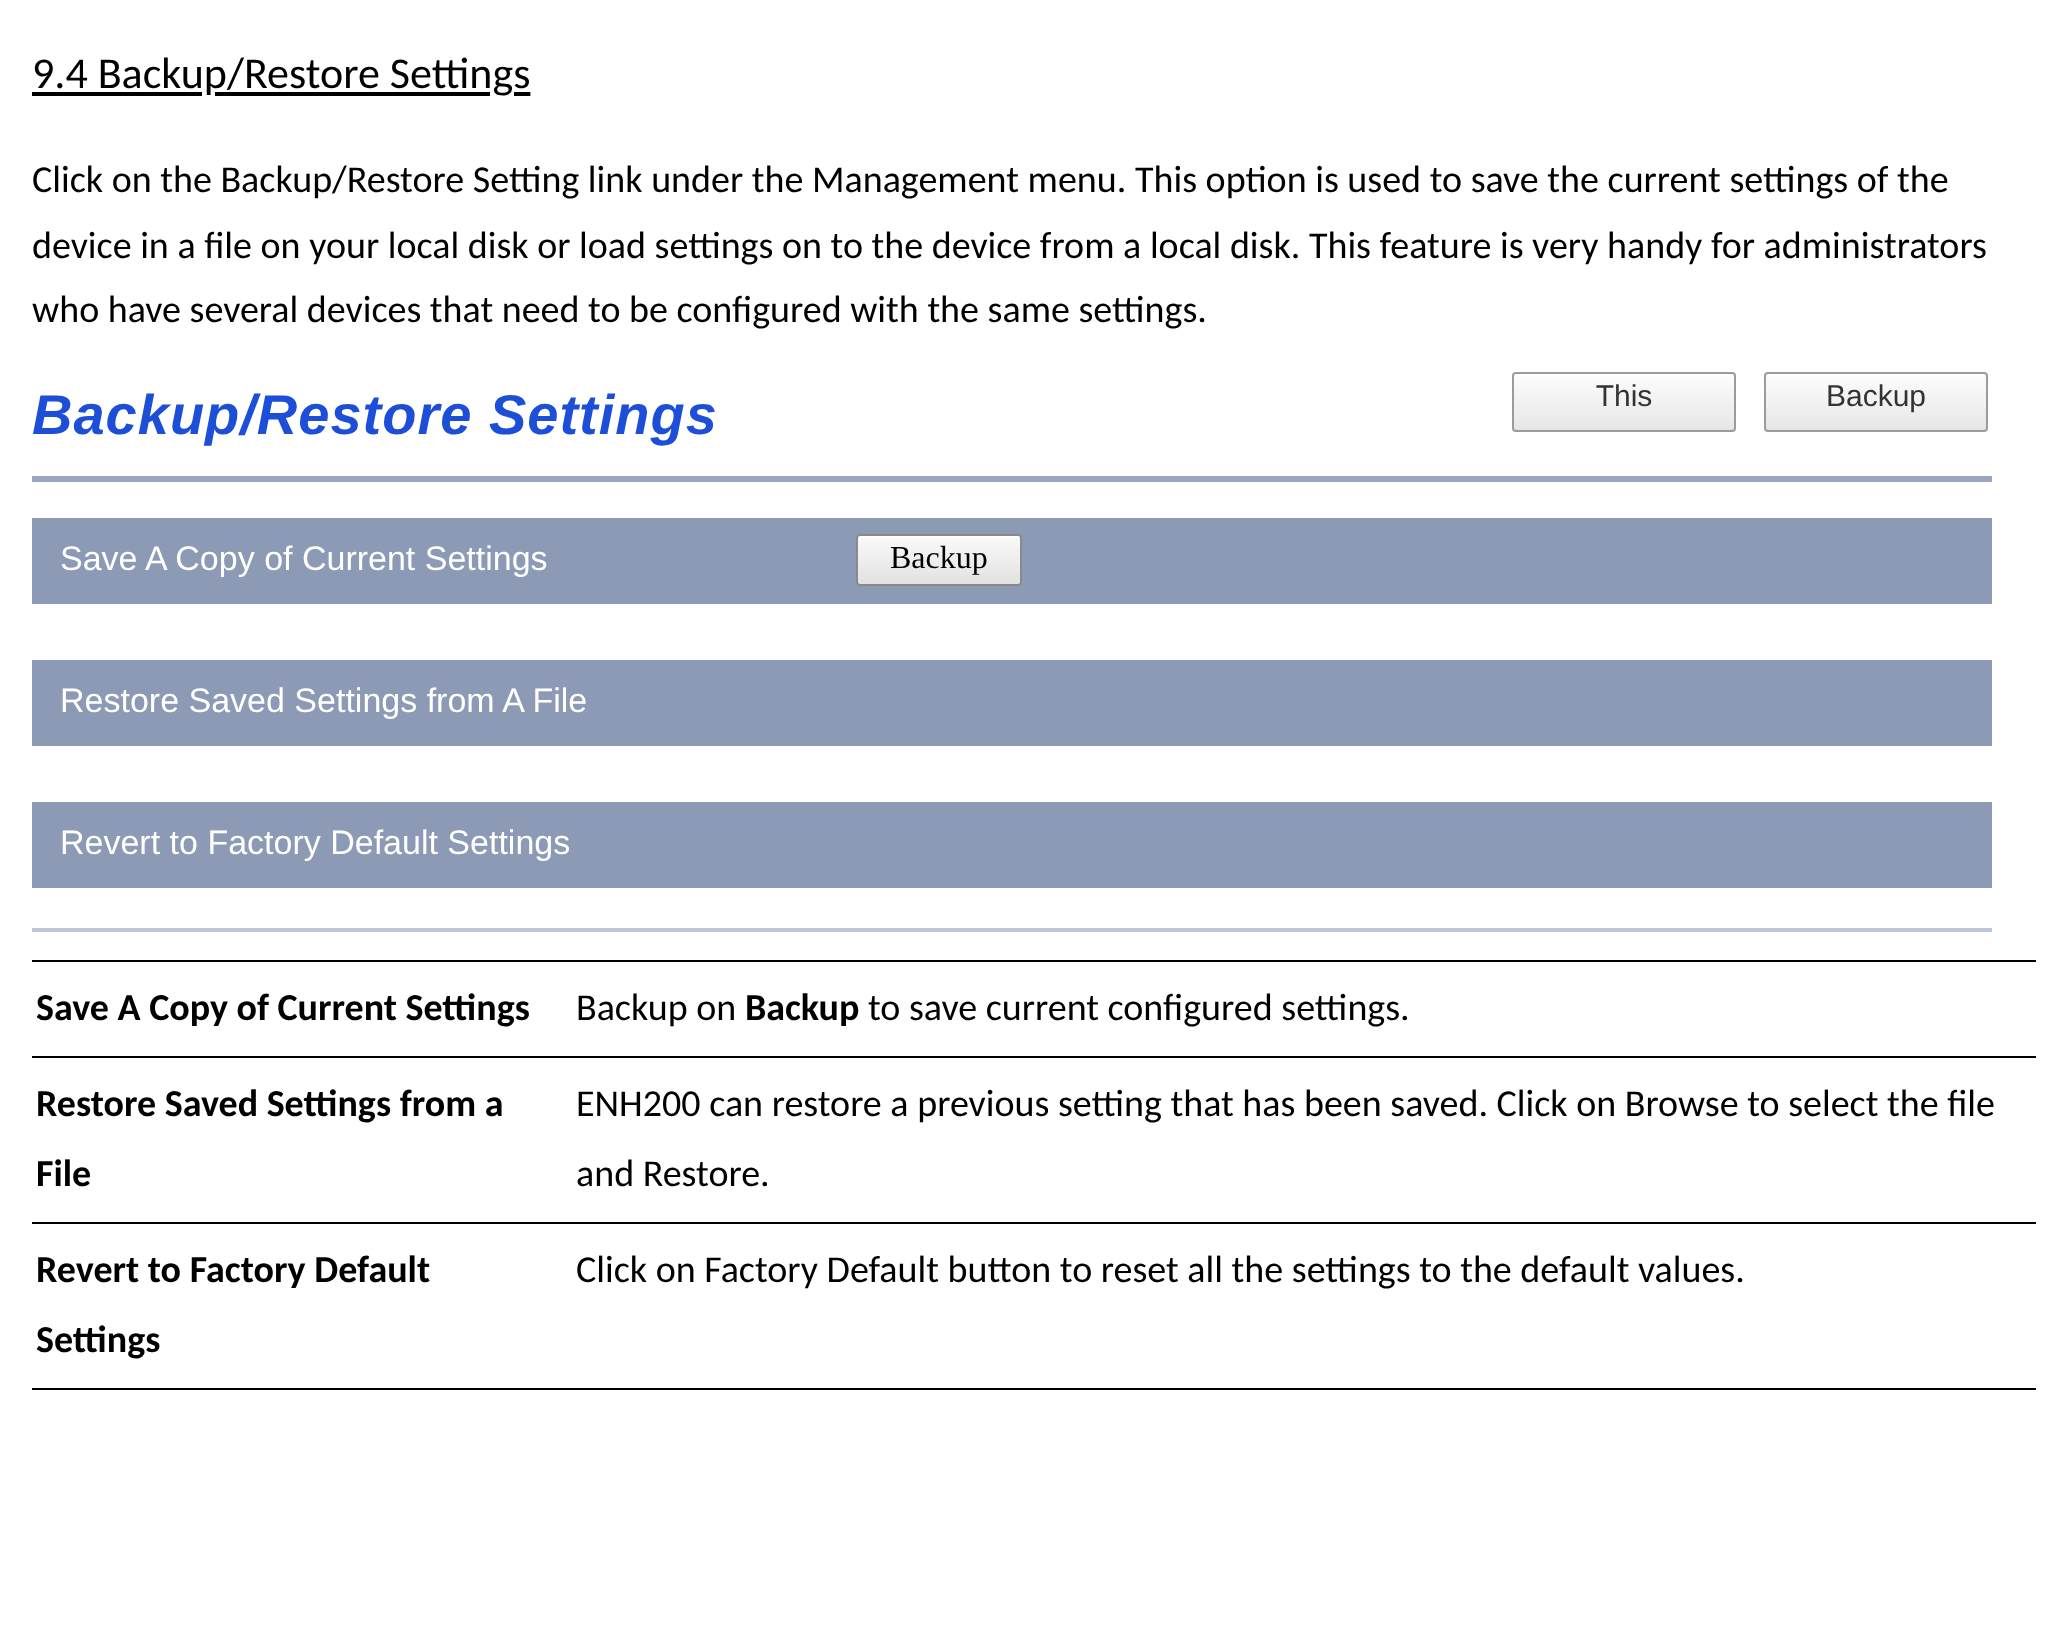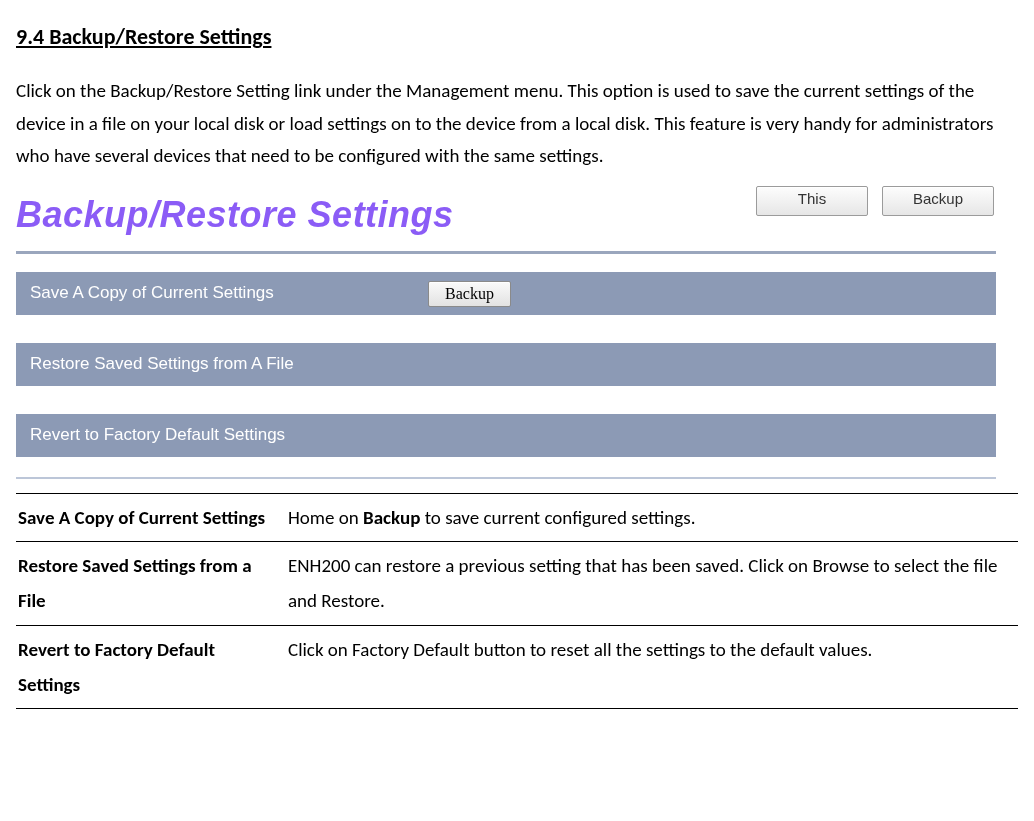--- a/index.html
+++ b/index.html
@@ -8,21 +8,21 @@
     color: #000;
     margin: 0;
     padding: 18px 16px 30px 16px;
     width: 1034px;
     box-sizing: border-box;
     background: #fff;
     line-height: 1.7;
   }
   h2.section-heading {
     font-size: 22px;
-    font-weight: bold;
+    font-weight: normal;
     text-decoration: underline;
     margin: 0 0 20px 0;
   }
   p.intro {
     margin: 0 0 8px 0;
   }
   p.intro b { font-weight: normal; }
 
   
   .shot {
@@ -31,24 +31,24 @@
     width: 980px;
   }
   .shot-header {
     display: flex;
     align-items: flex-start;
     justify-content: space-between;
     padding: 4px 2px 6px 0;
   }
   .shot-title {
     font-family: Verdana, Arial, sans-serif;
-    font-size: 36px;
+    font-size: 28px;
     font-weight: bold;
     font-style: italic;
-    color: #8b5cf6;
+    color: #1d4ed8;
     letter-spacing: 0.5px;
   }
   .topbtns {
     display: flex;
     gap: 14px;
     margin-top: 2px;
   }
   .topbtn {
     width: 110px;
     height: 28px;
@@ -176,21 +176,21 @@
   </div>
 
   <div class="hr-thin"></div>
 </div>
 
 <table class="desc">
   <tbody>
       <tr>
     <td class="term">Save A Copy of Current Settings</td>
     <td>
-      <span>Home on </span><b>Backup</b><span> to save current configured settings.</span>
+      <span>Backup on </span><b>Backup</b><span> to save current configured settings.</span>
     </td>
   </tr>
   <tr>
     <td class="term">Restore Saved Settings from a File</td>
     <td>ENH200 can restore a previous setting that has been saved. Click on Browse to select the file and Restore.</td>
   </tr>
   <tr>
     <td class="term">Revert to Factory Default Settings</td>
     <td>Click on Factory Default button to reset all the settings to the default values.</td>
   </tr>

